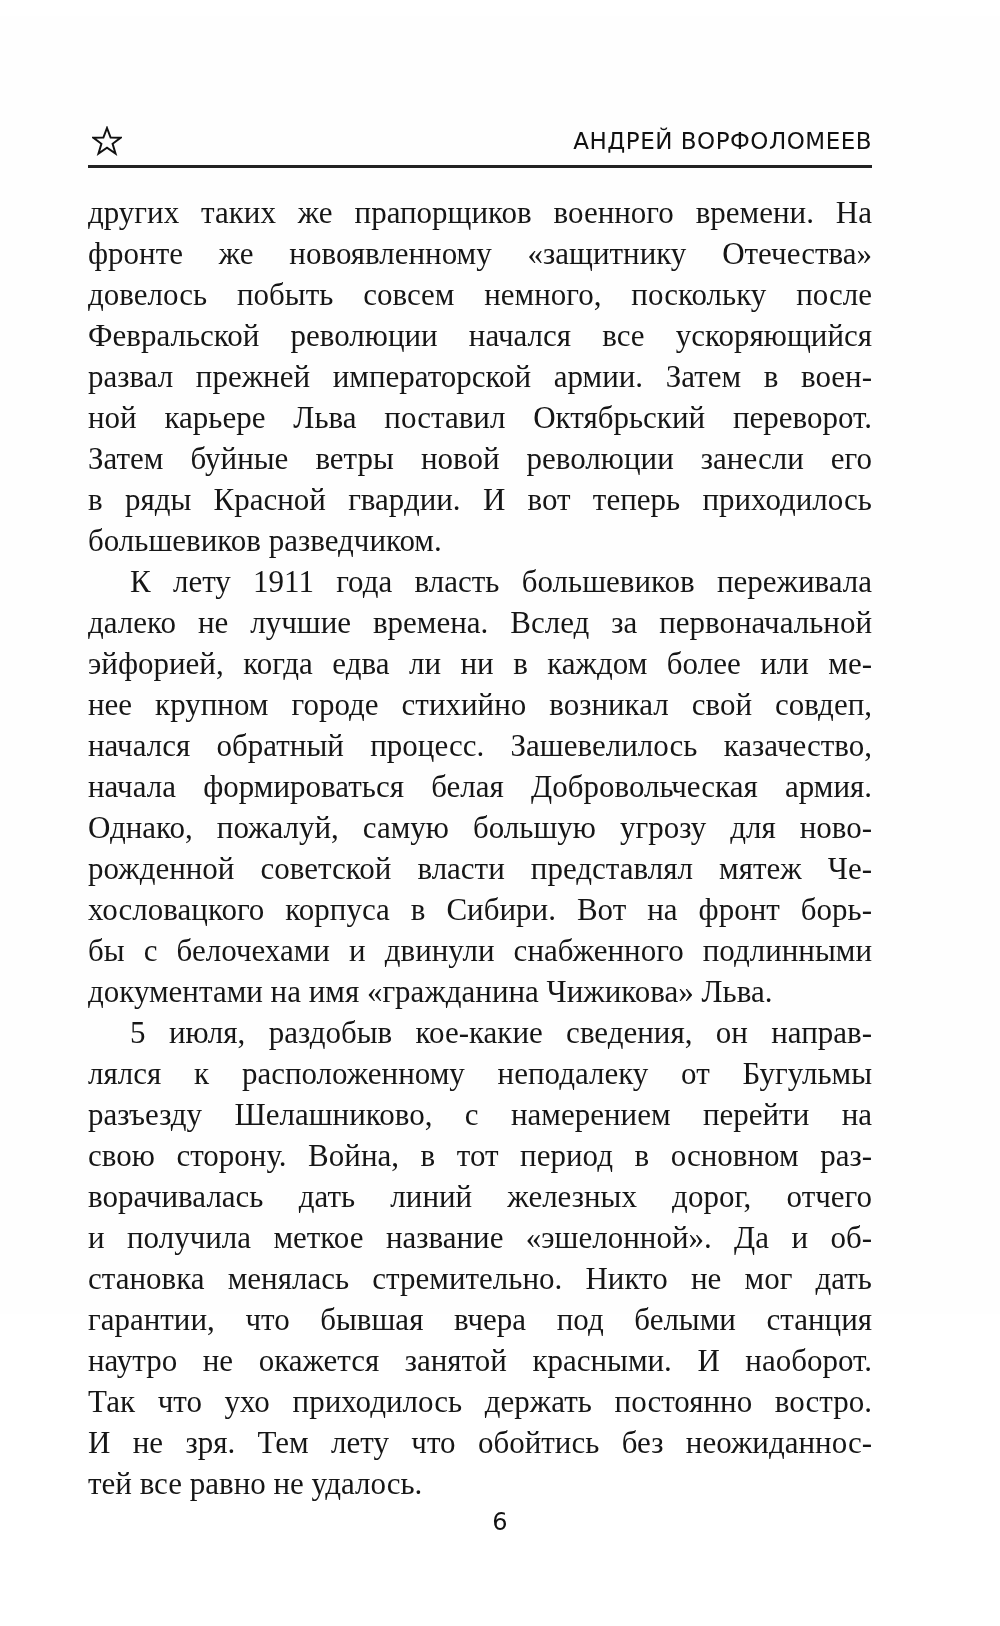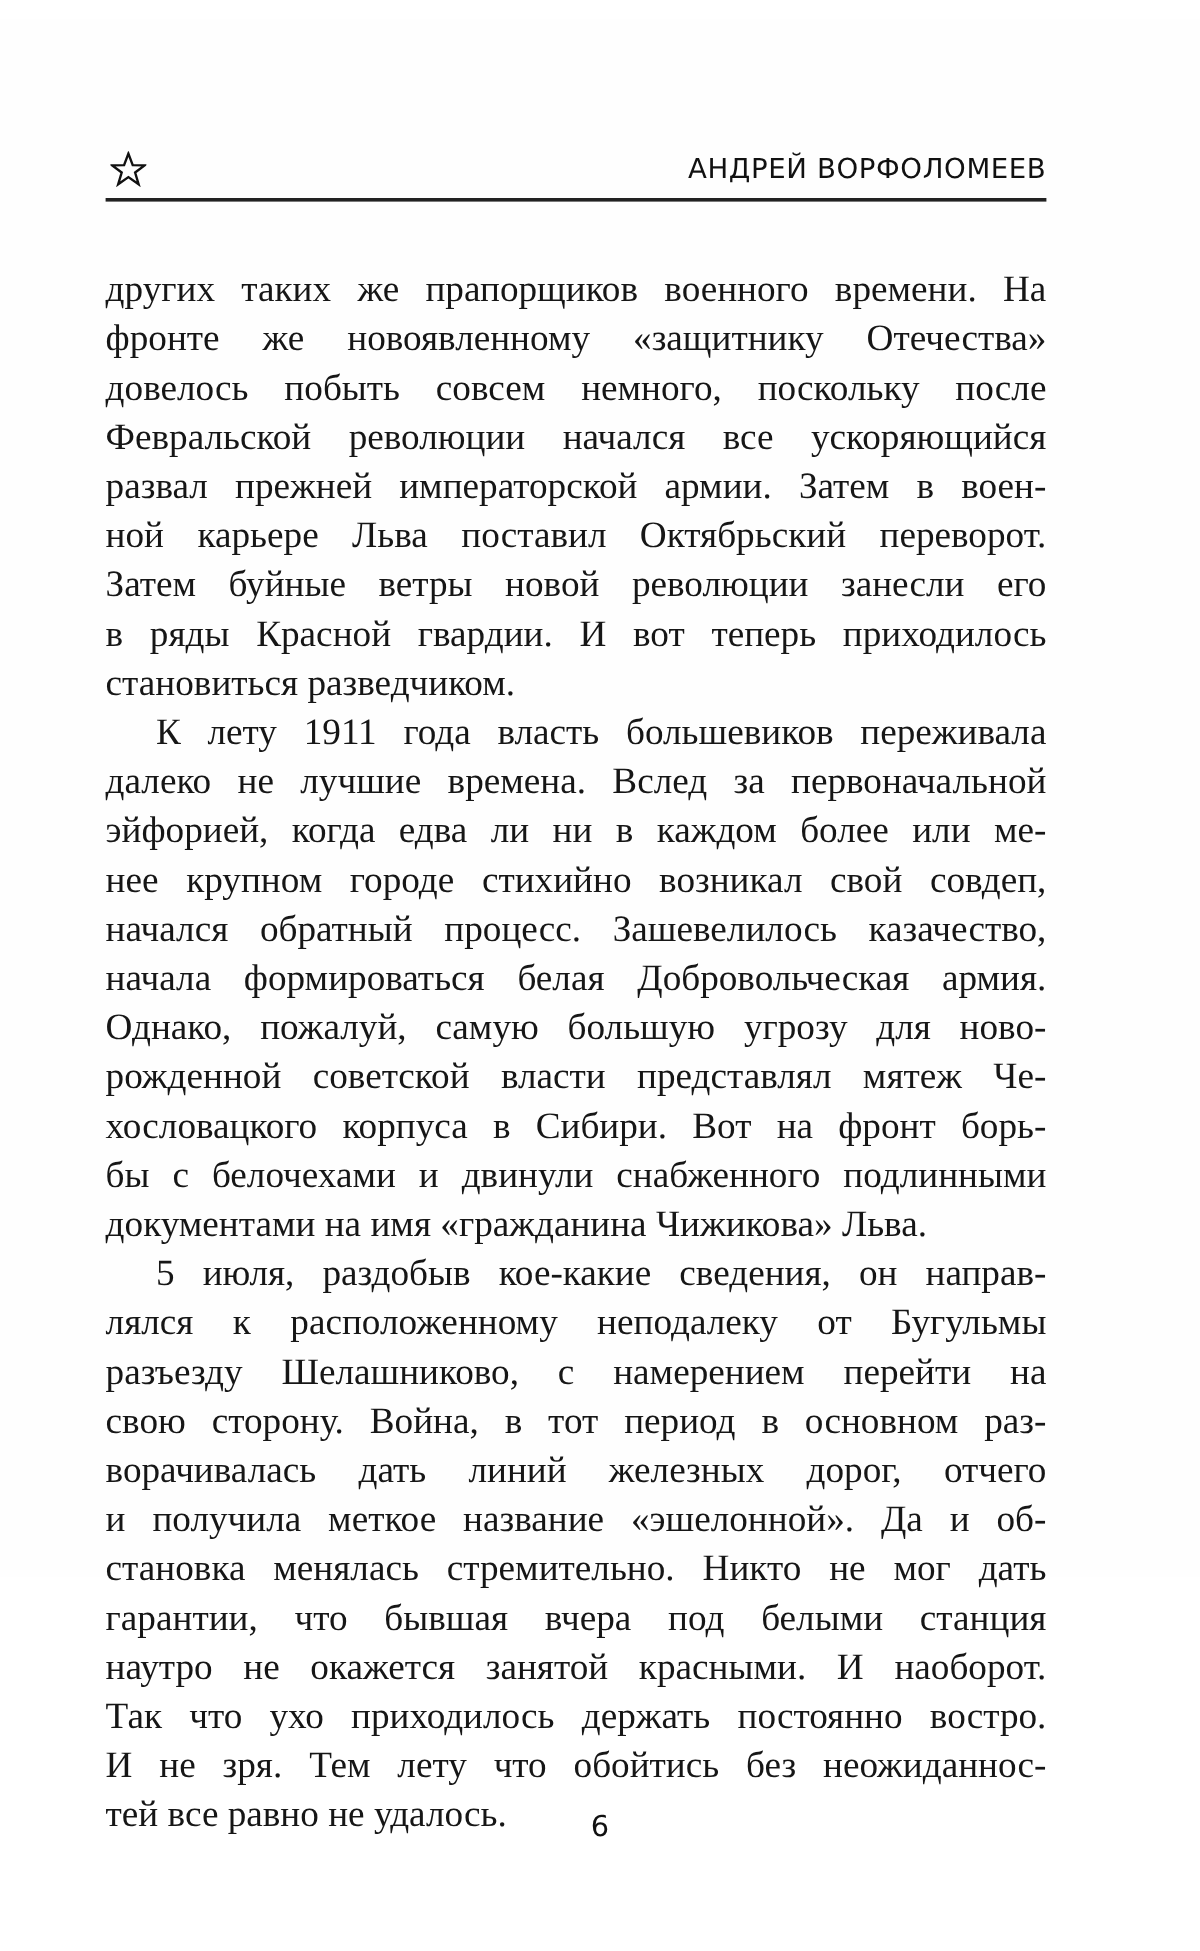--- a/index.html
+++ b/index.html
@@ -66,21 +66,20 @@
       width: 784px;
       height: 41px;
       font-family: "Liberation Serif", serif;
       font-size: 31px;
       line-height: 41px;
       white-space: nowrap;
       text-align: justify;
       text-align-last: justify;
       color: #161616;
       transform-origin: left center;
-      margin-top: 28px;
     }
     .line.indent {
       left: 42px;
       width: 742px;
     }
     .line.last {
       text-align-last: left;
     }
     .folio {
       position: absolute;
@@ -108,21 +107,21 @@
 
   <div class="body-text">
     <div class="line" style="top:0px">других таких же прапорщиков военного времени. На</div>
     <div class="line" style="top:41px">фронте же новоявленному «защитнику Отечества»</div>
     <div class="line" style="top:82px">довелось побыть совсем немного, поскольку после</div>
     <div class="line" style="top:123px">Февральской революции начался все ускоряющийся</div>
     <div class="line" style="top:164px">развал прежней императорской армии. Затем в воен-</div>
     <div class="line" style="top:205px">ной карьере Льва поставил Октябрьский переворот.</div>
     <div class="line" style="top:246px">Затем буйные ветры новой революции занесли его</div>
     <div class="line" style="top:287px">в ряды Красной гвардии. И вот теперь приходилось</div>
-    <div class="line last" style="top:328px">становиться разведчиком.</div>
+    <div class="line last" style="top:328px">большевиков разведчиком.</div>
 
     <div class="line indent" style="top:369px">К лету 1911 года власть большевиков переживала</div>
     <div class="line" style="top:410px">далеко не лучшие времена. Вслед за первоначальной</div>
     <div class="line" style="top:451px">эйфорией, когда едва ли ни в каждом более или ме-</div>
     <div class="line" style="top:492px">нее крупном городе стихийно возникал свой совдеп,</div>
     <div class="line" style="top:533px">начался обратный процесс. Зашевелилось казачество,</div>
     <div class="line" style="top:574px">начала формироваться белая Добровольческая армия.</div>
     <div class="line" style="top:615px">Однако, пожалуй, самую большую угрозу для ново-</div>
     <div class="line" style="top:656px">рожденной советской власти представлял мятеж Че-</div>
     <div class="line" style="top:697px">хословацкого корпуса в Сибири. Вот на фронт борь-</div>

